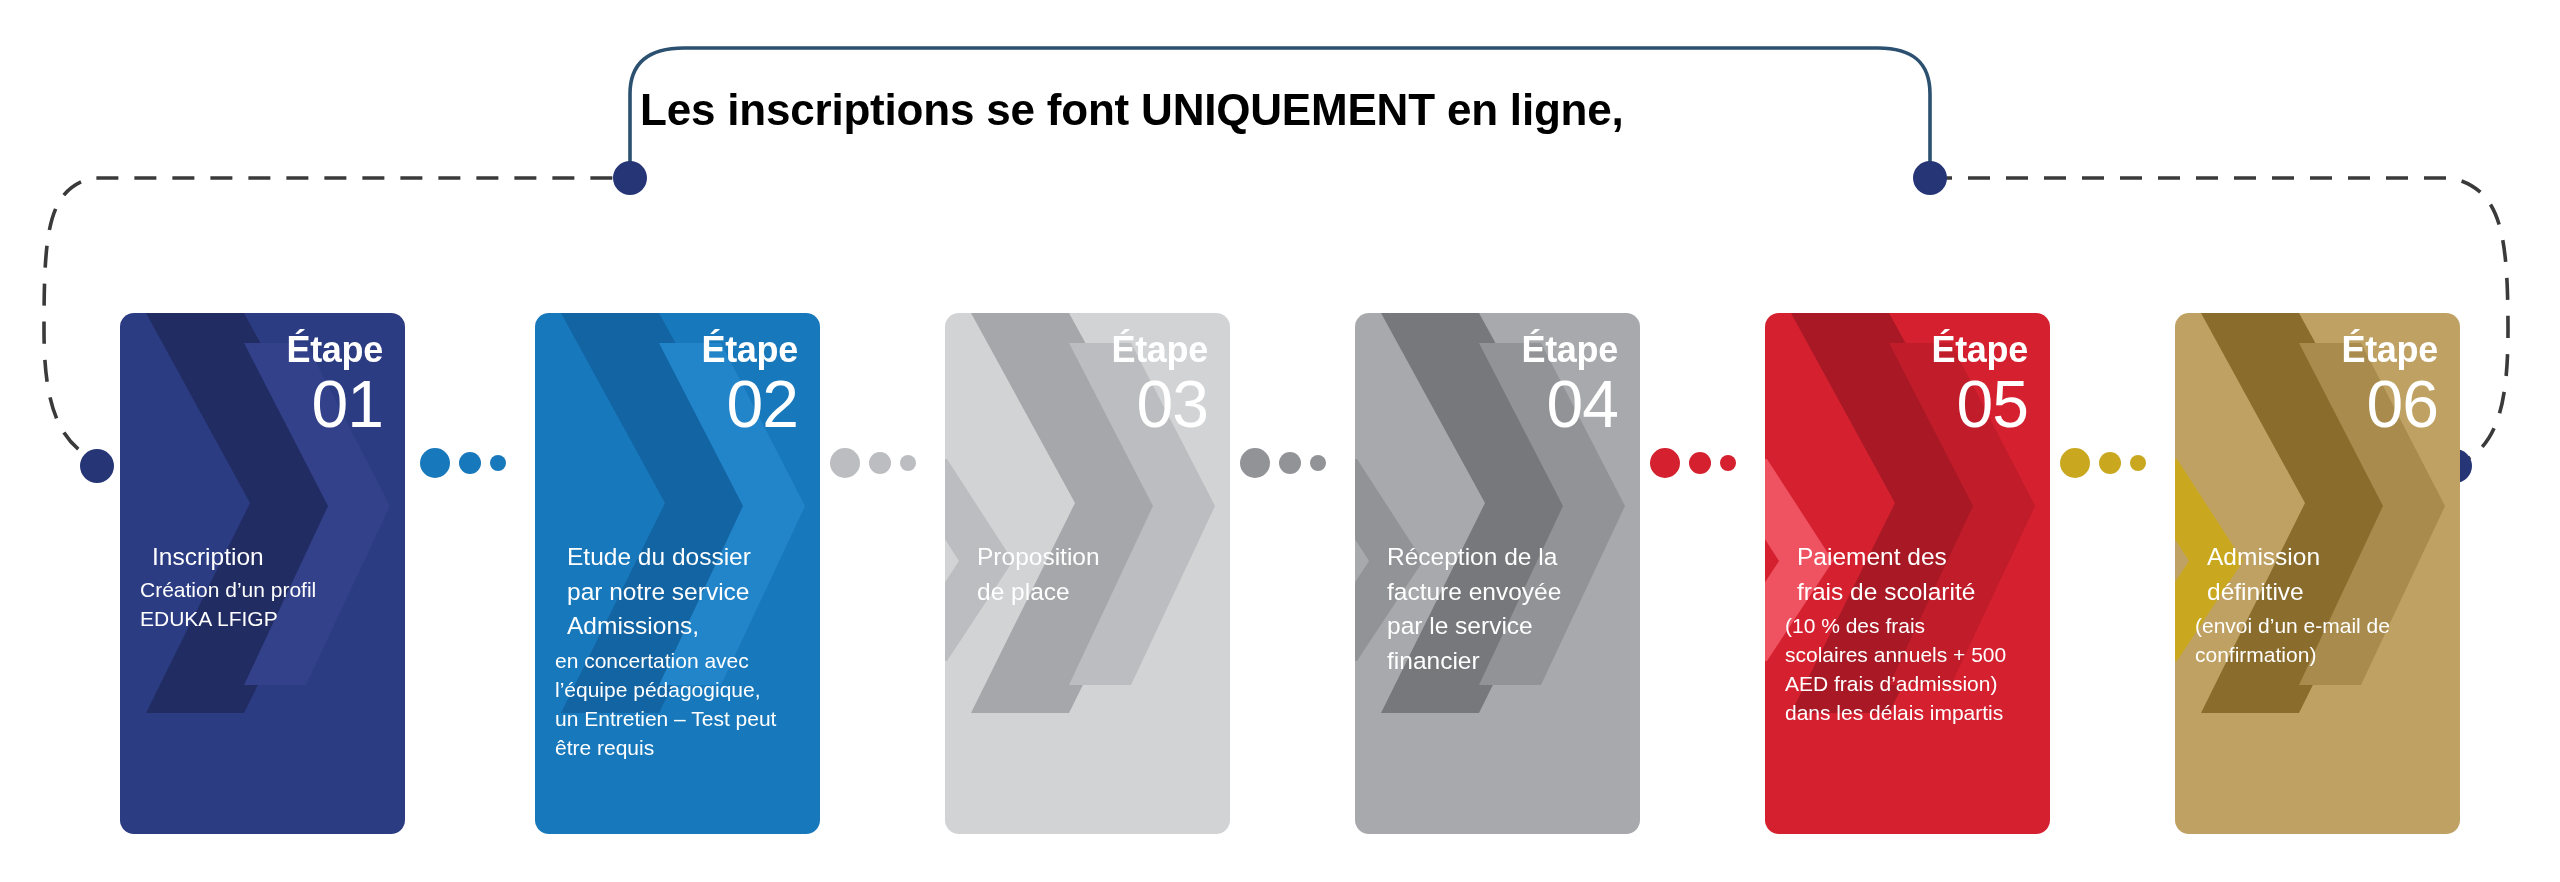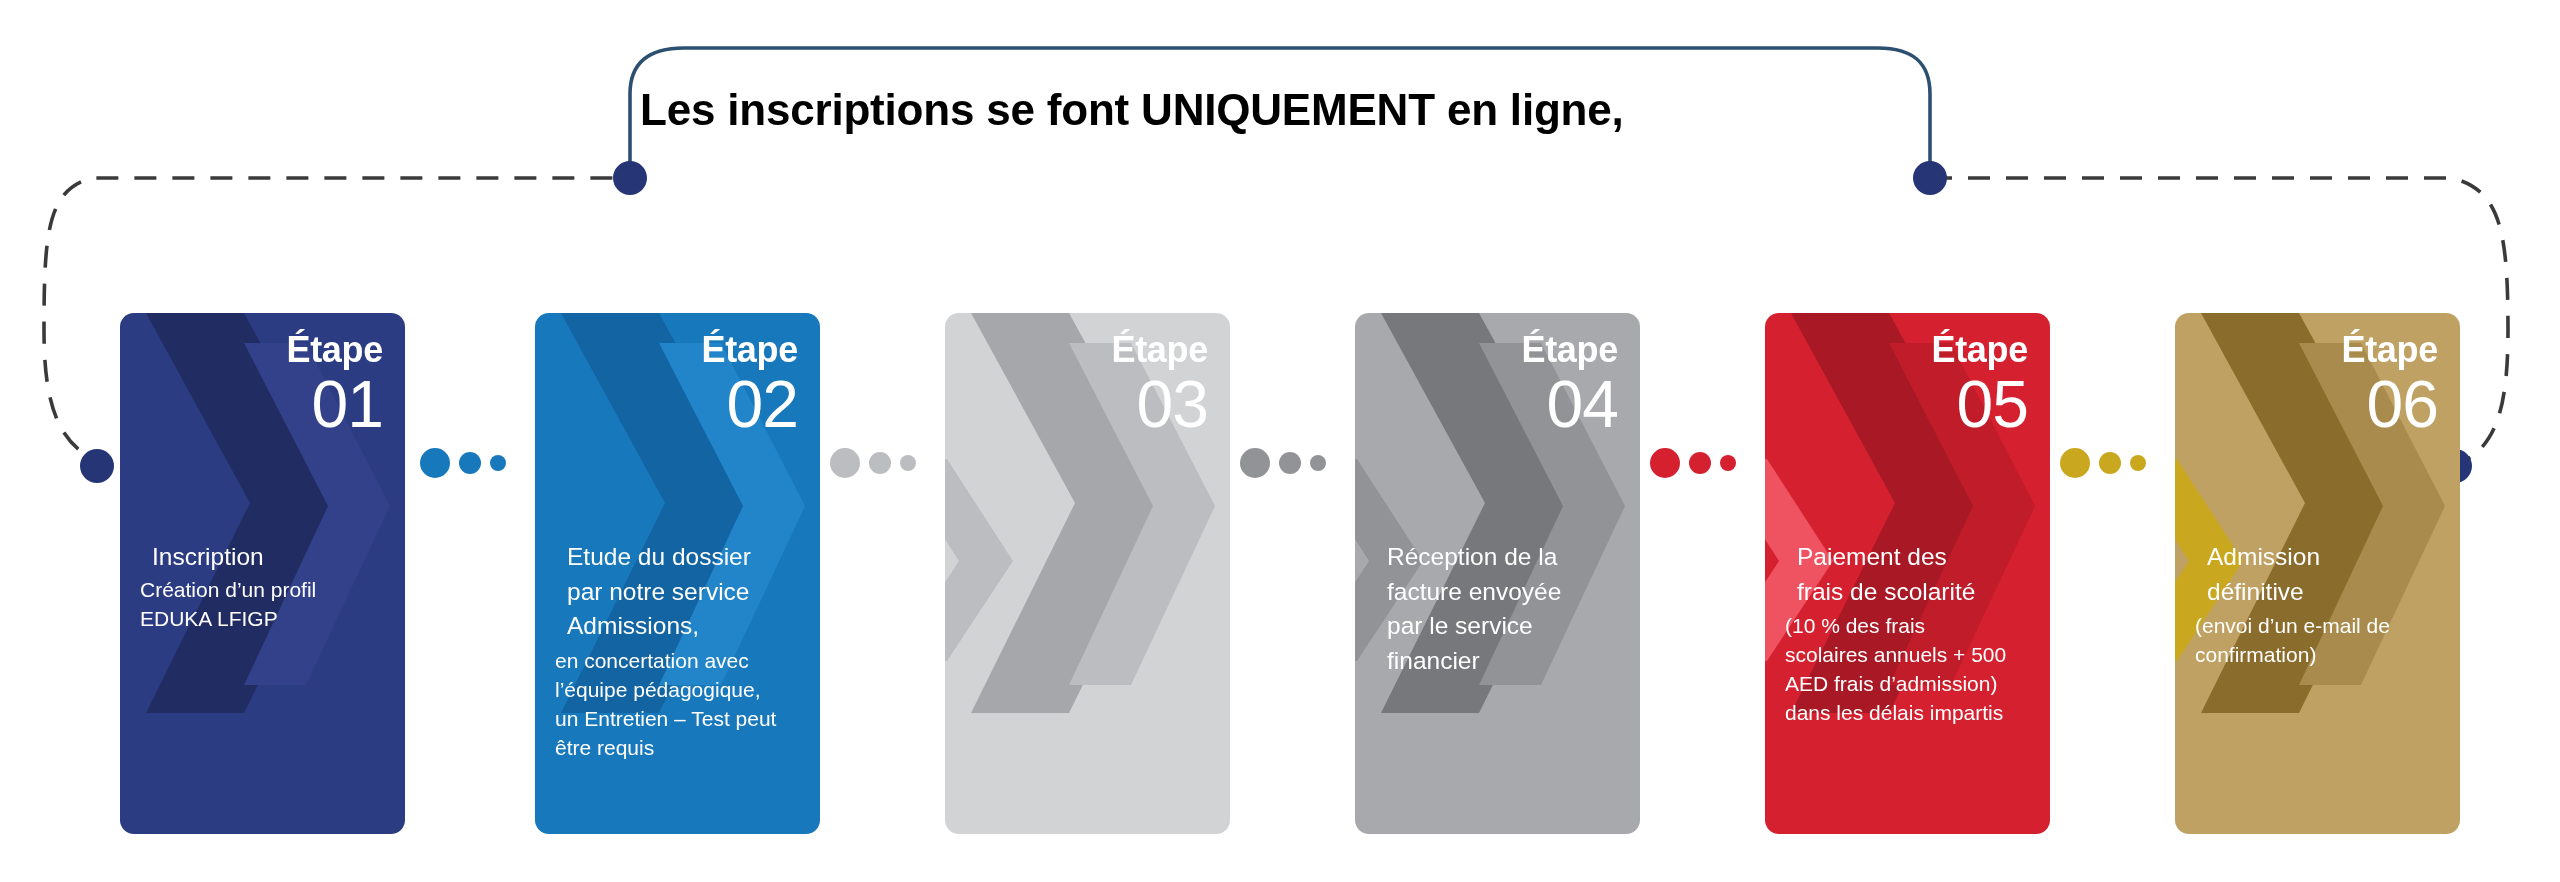--- a/index.html
+++ b/index.html
@@ -220,20 +220,24 @@
     <div class="card-inner" style="background:#d2d3d5;">
       <svg class="chev-svg" viewBox="0 0 360 521" xmlns="http://www.w3.org/2000/svg">
         <path d="M 98 0 L 196 0 L 300 190 L 196 400 L 98 400 L 202 190 Z" fill="#a5a7aa"></path>
         <path d="M 196 30 L 258 30 L 342 193 L 258 372 L 196 372 L 280 193 Z" fill="#bcbdc0"></path>
         <path d="M 20 146 L 74 146 L 140 248 L 74 348 L 20 348 L 86 248 Z" fill="#bcbdc0"></path>
       </svg>
       <div class="etape-block">
         <div class="etape-word">Étape</div>
         <div class="etape-num">03</div>
       </div>
+      <div class="body-block">
+        <p class="body-title">Proposition</p>
+        <p class="body-title">de place</p>
+      </div>
     </div>
   </div>
 
   <div class="dots" style="left:1240px; top:448px;">
     <i class="d1" style="background:#929397;"></i>
     <i class="d2" style="background:#929397;"></i>
     <i class="d3" style="background:#929397;"></i>
   </div>
 
   <div class="card" style="left:1355px;">

